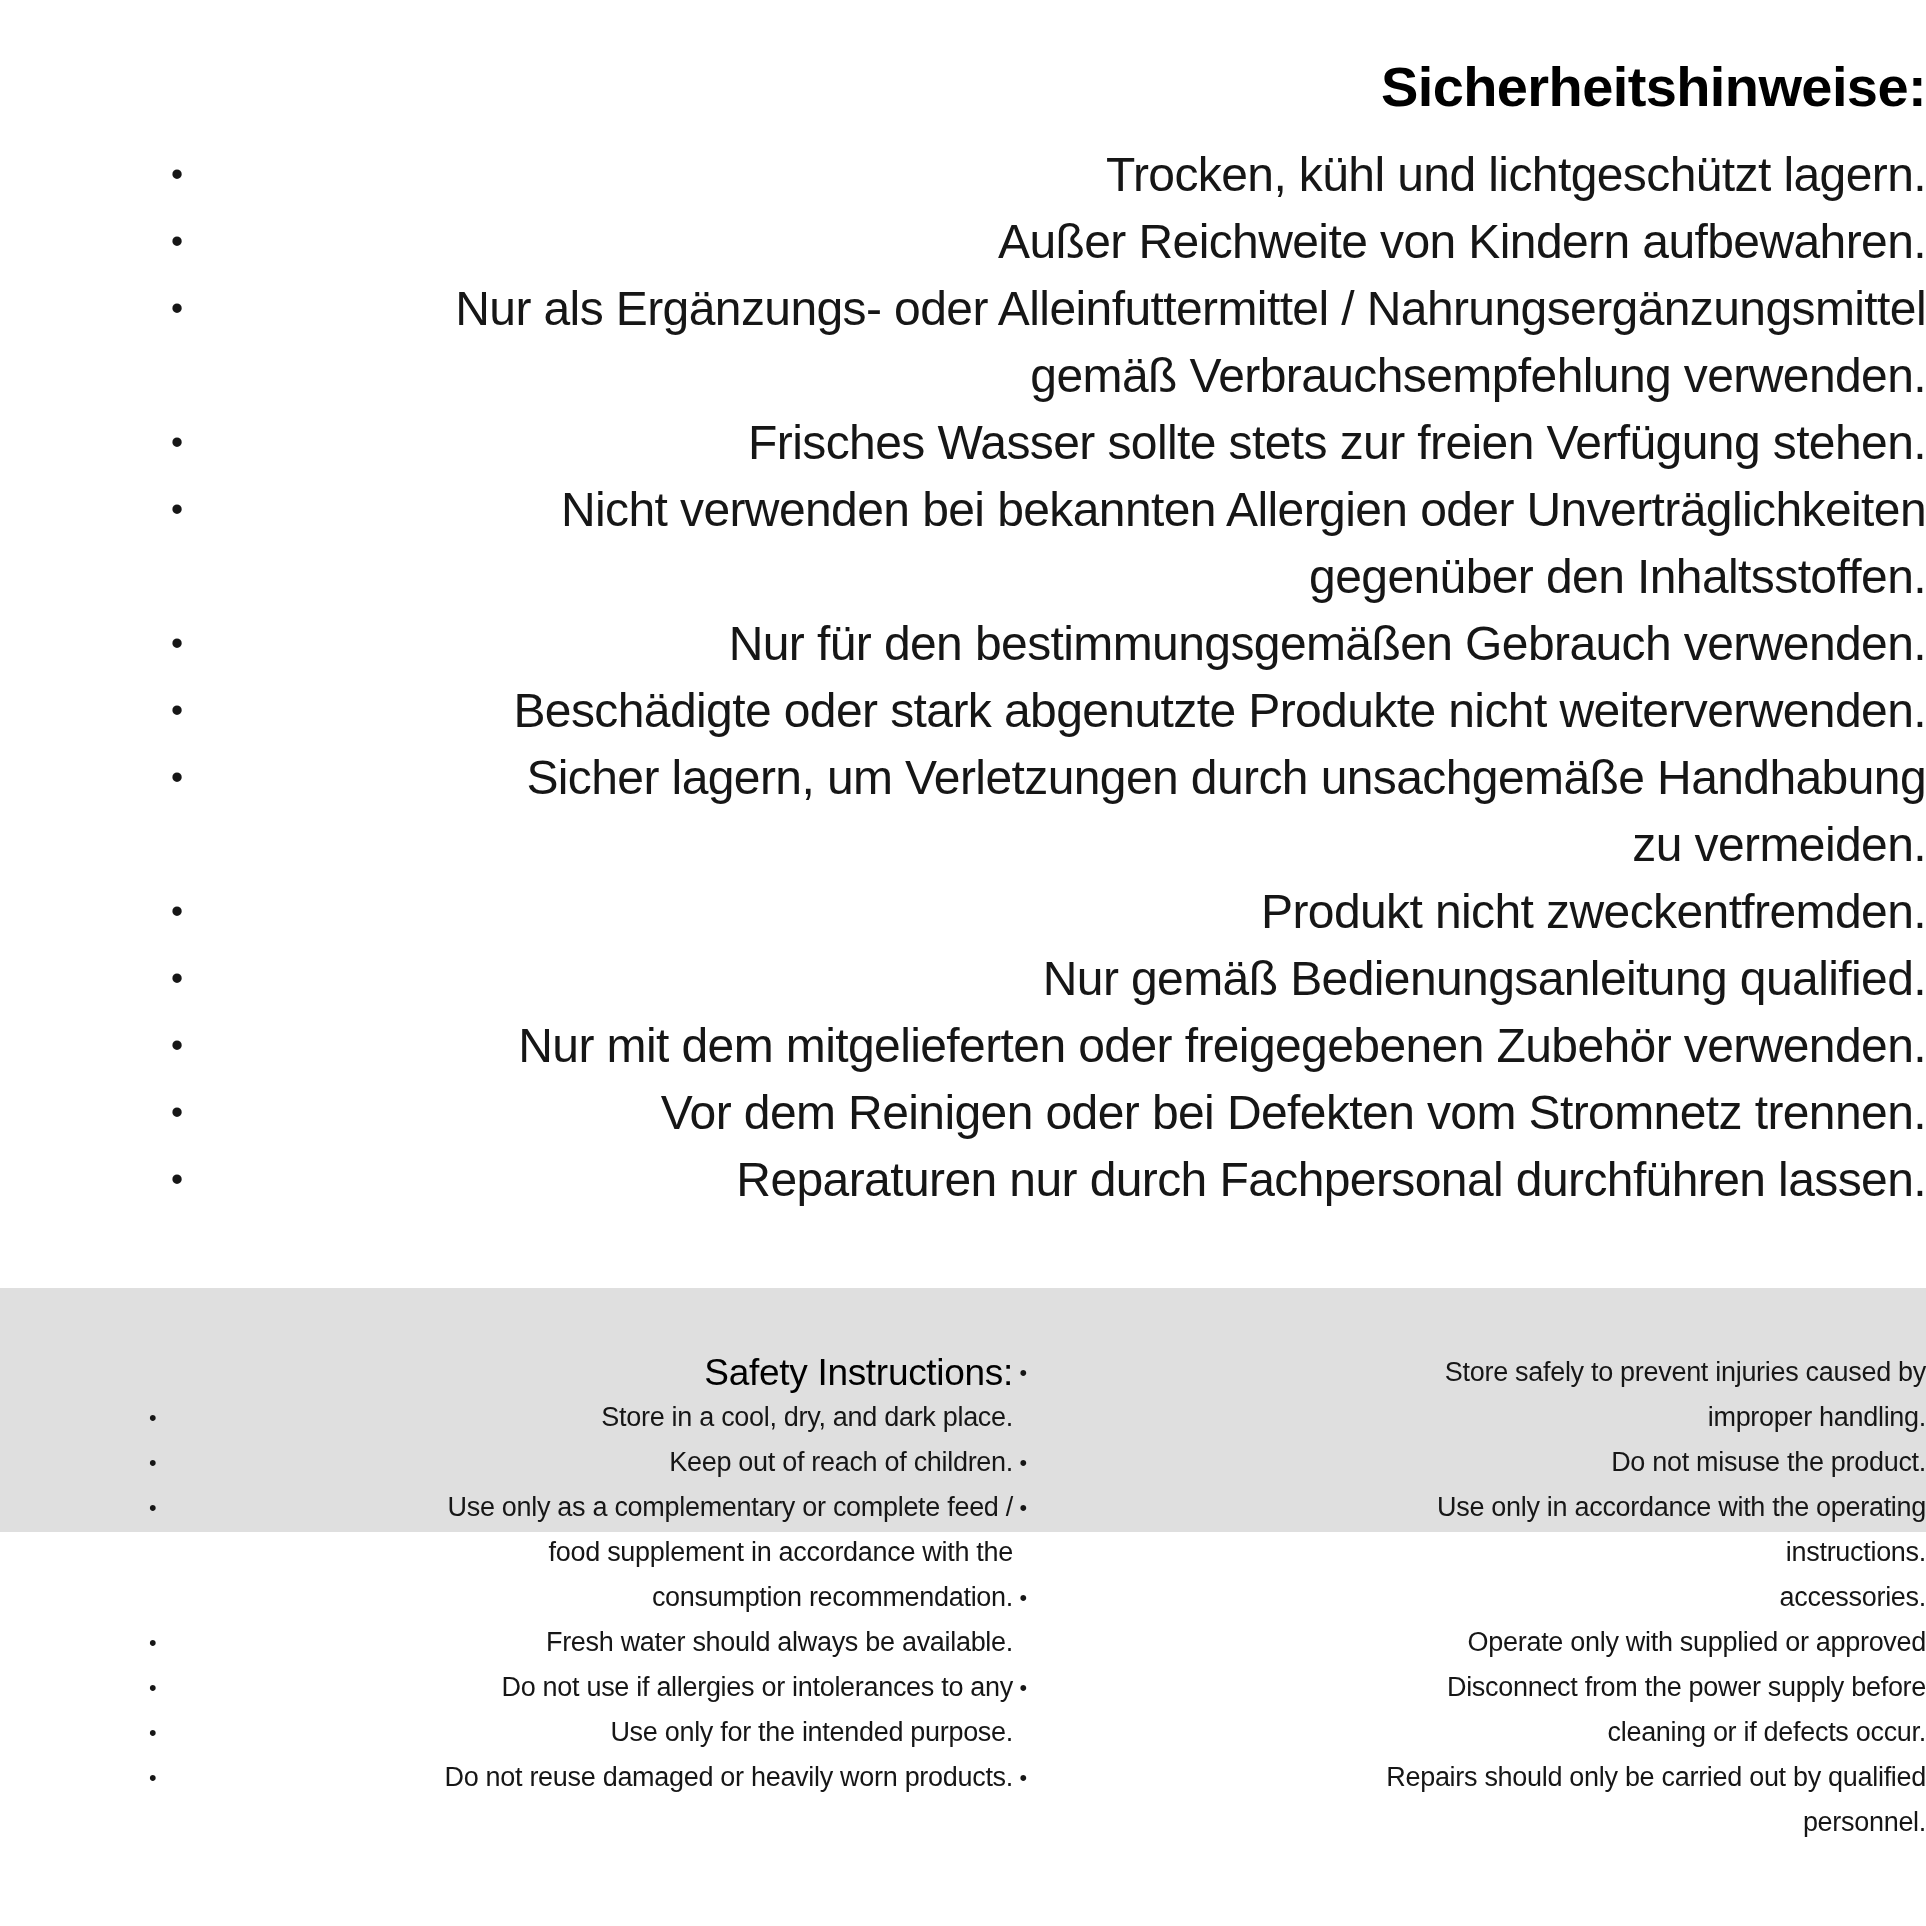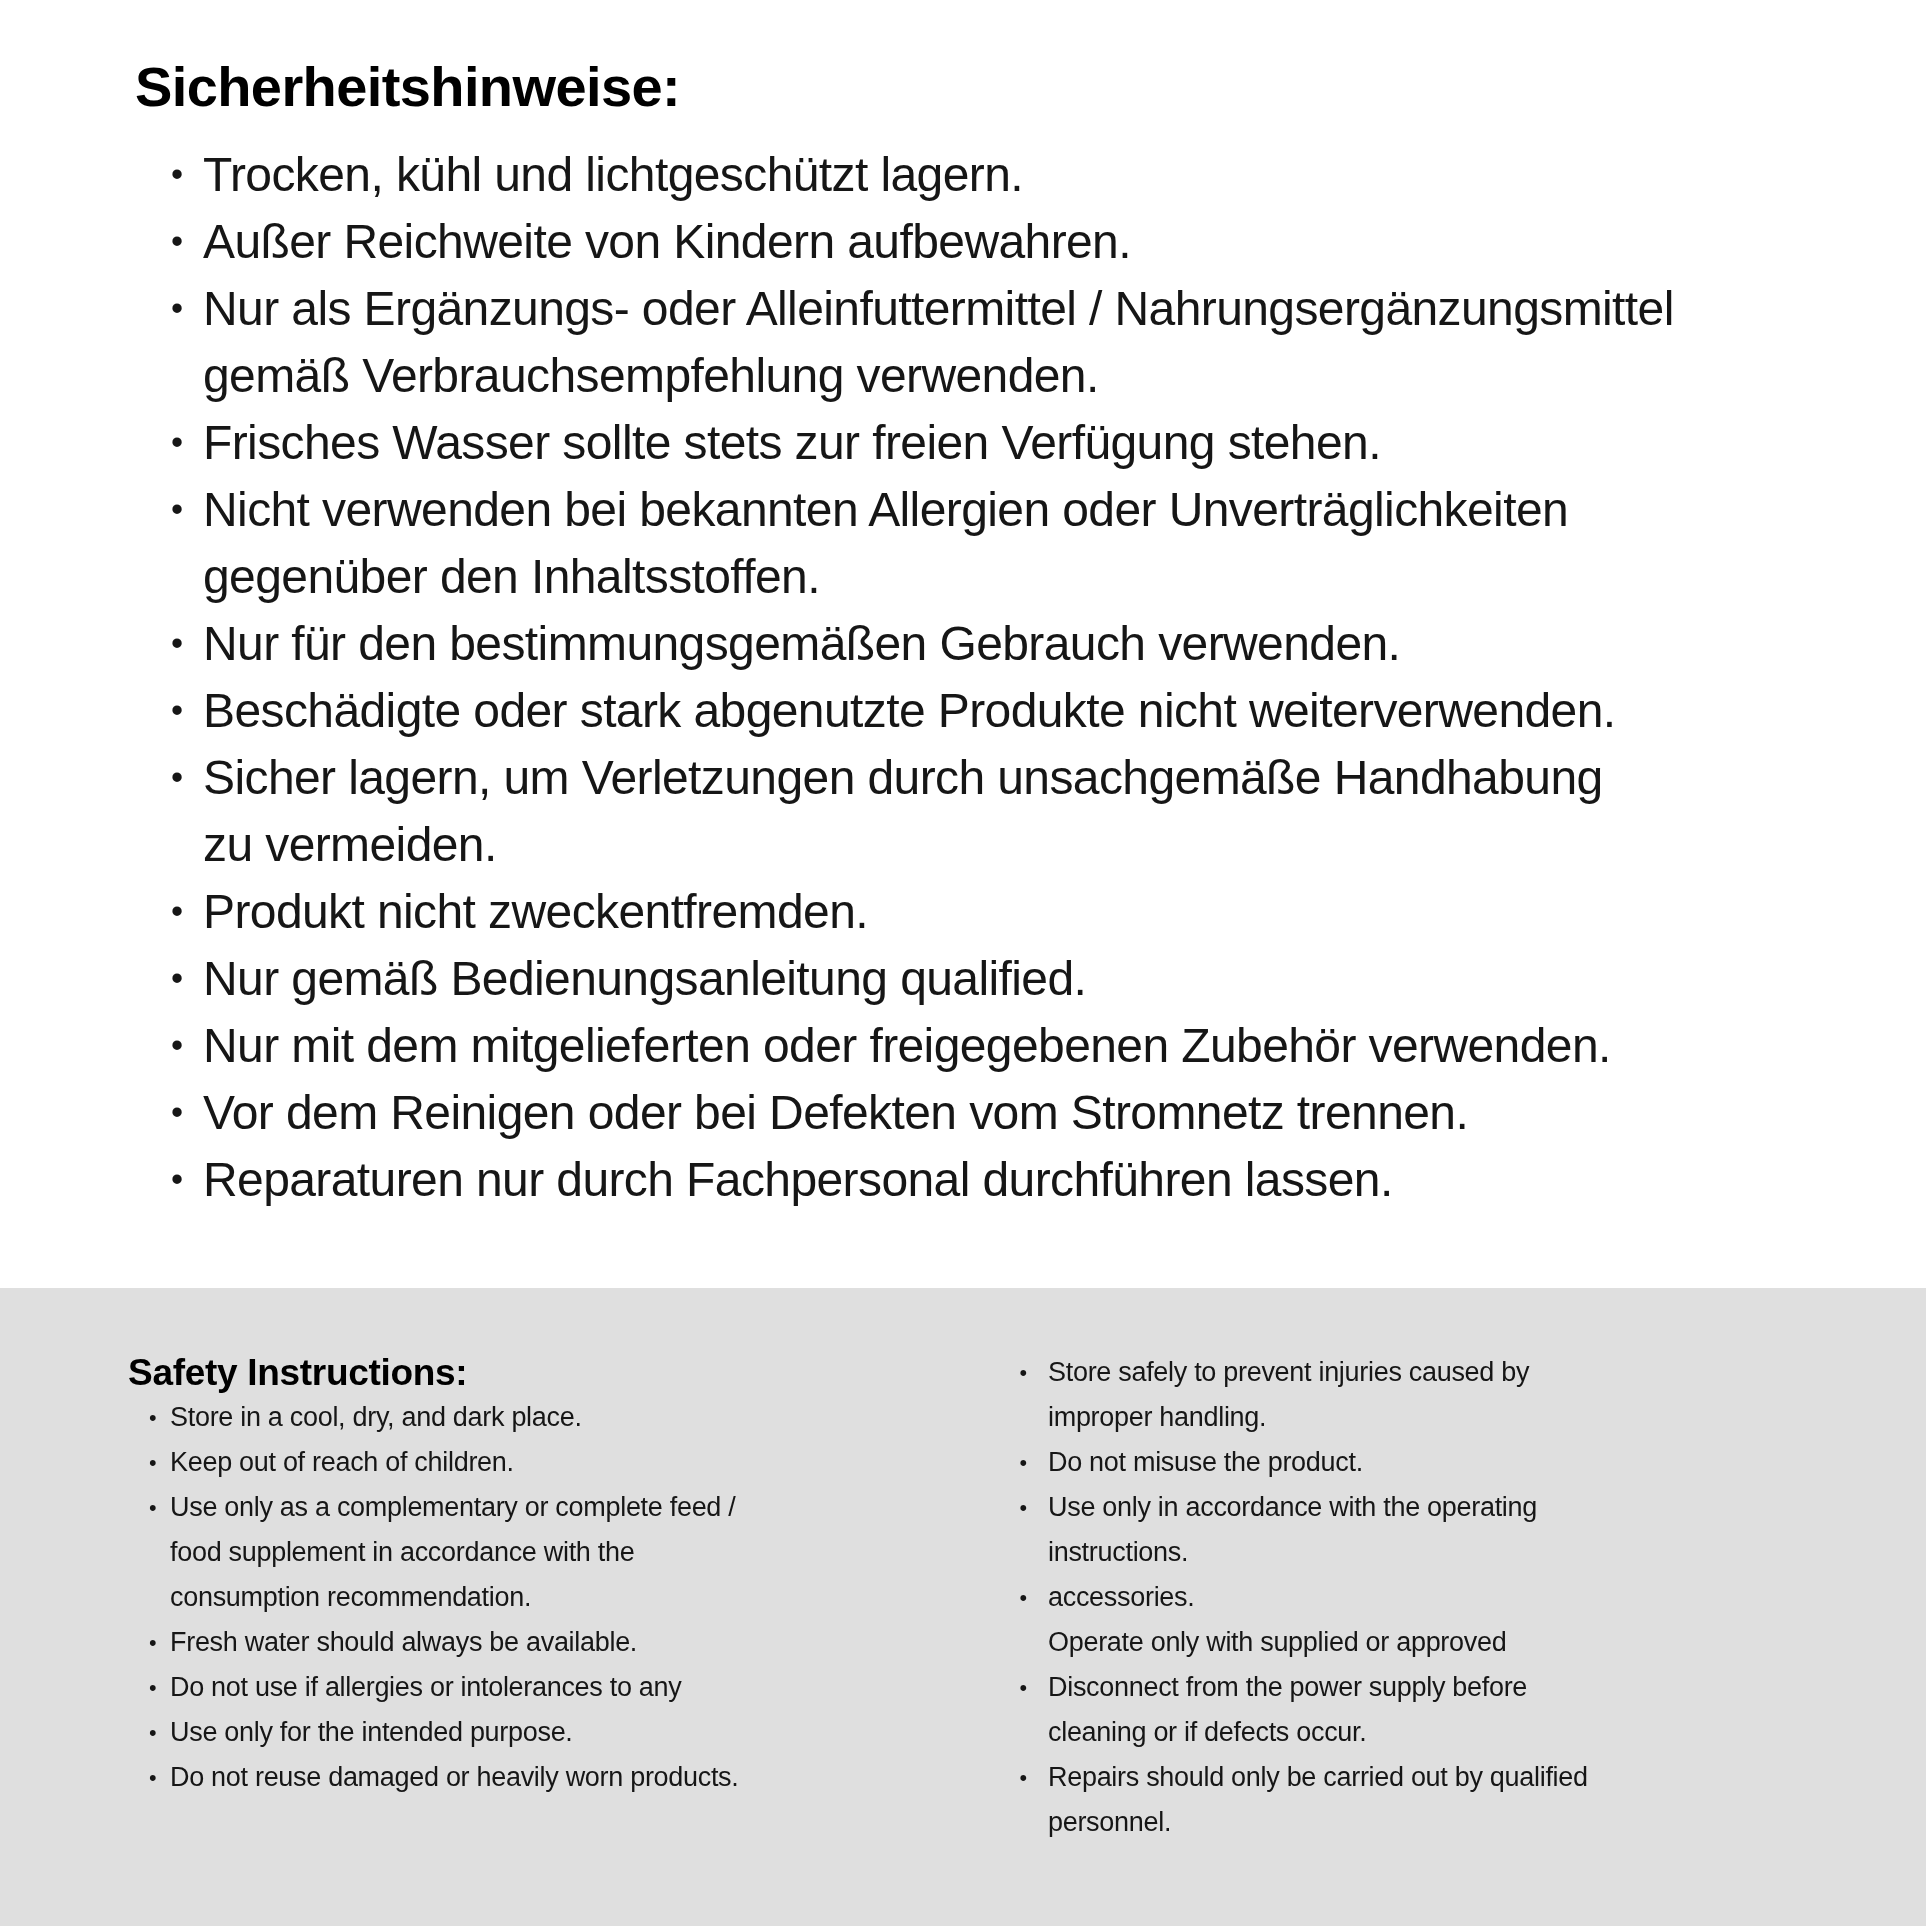--- a/index.html
+++ b/index.html
@@ -8,22 +8,23 @@
     width: 1926px;
     height: 1926px;
     background: #ffffff;
     font-family: "Liberation Sans", "DejaVu Sans", sans-serif;
     color: #161616;
     overflow: hidden;
   }
   .page {
     position: relative;
     width: 1926px;
-    height: 1926px;
+    height: 1532px;
     background: #ffffff;
+    text-align: right;
   }
 
   
   .de-section {
     position: absolute;
     top: 0; left: 0; right: 0;
     height: 1288px;
     padding: 55px 0 0 135px;
     box-sizing: border-box;
     background: #ffffff;
@@ -66,21 +67,21 @@
     padding: 62px 0 0 128px;
     box-sizing: border-box;
     display: flex;
     align-items: flex-start;
   }
   .en-col-left  { width: 885px; flex: 0 0 auto; }
   .en-col-right { flex: 1 1 auto; }
   .en-title {
     margin: 0;
     font-size: 37px;
-    font-weight: 700;
+    font-weight: 400;
     line-height: 45px;
     color: #000000;
     letter-spacing: -0.3px;
   }
   .en-list {
     list-style: none;
     margin: 0;
     padding: 0;
     font-size: 27px;
     line-height: 45px;

